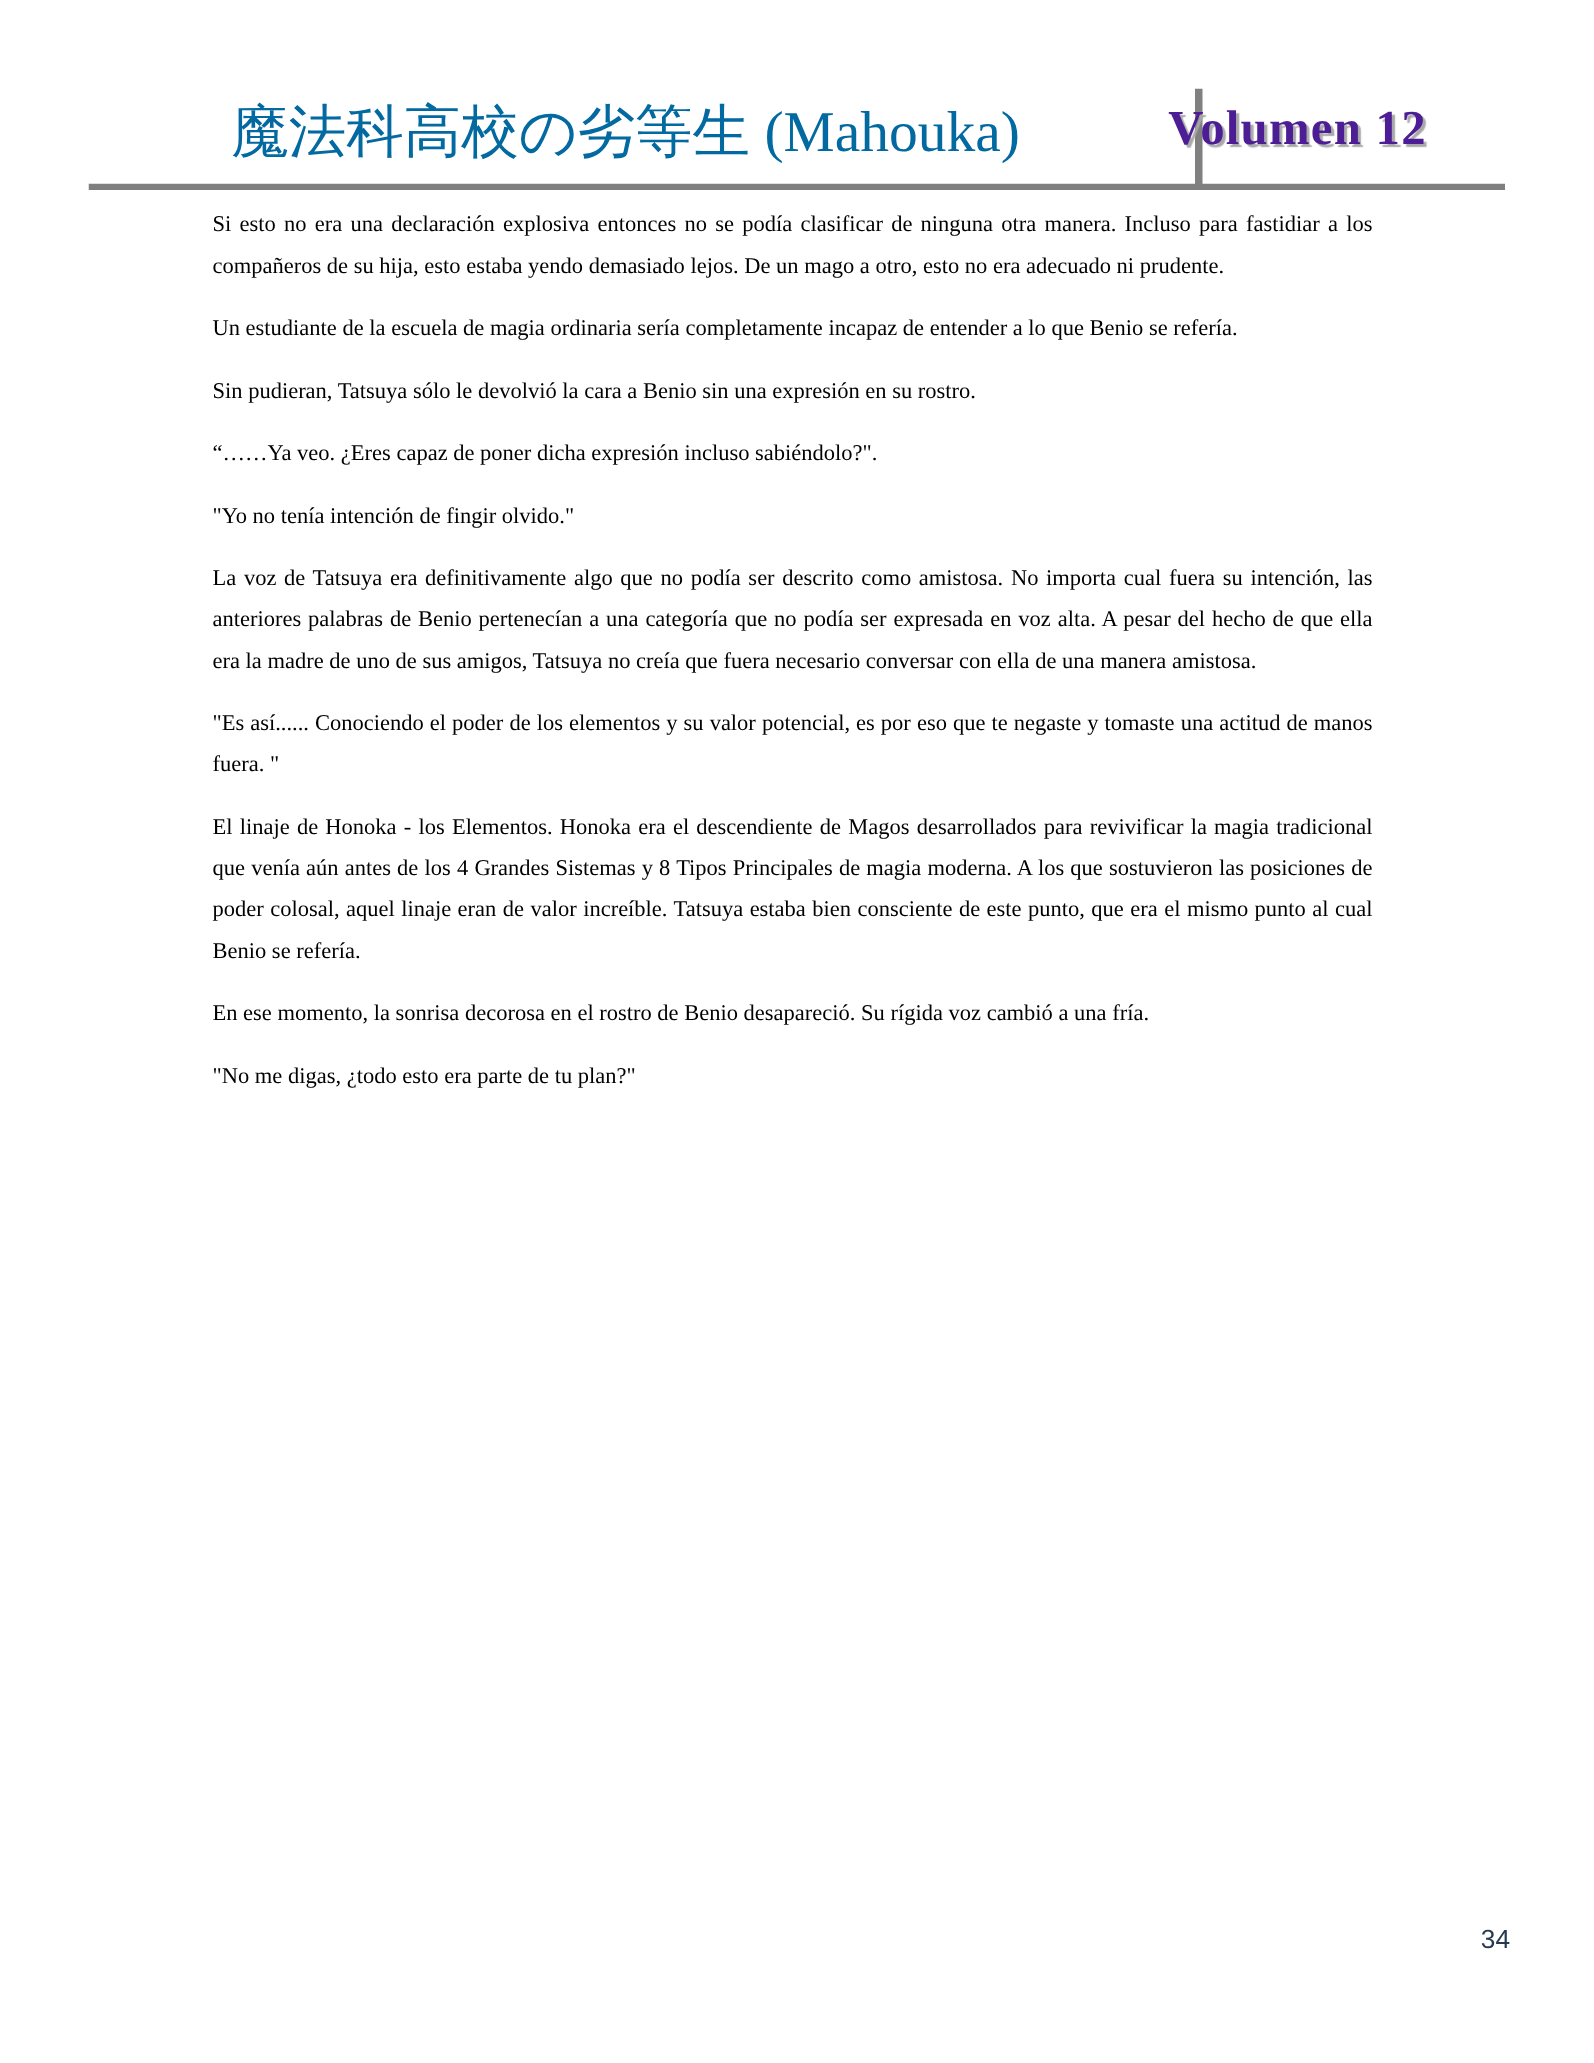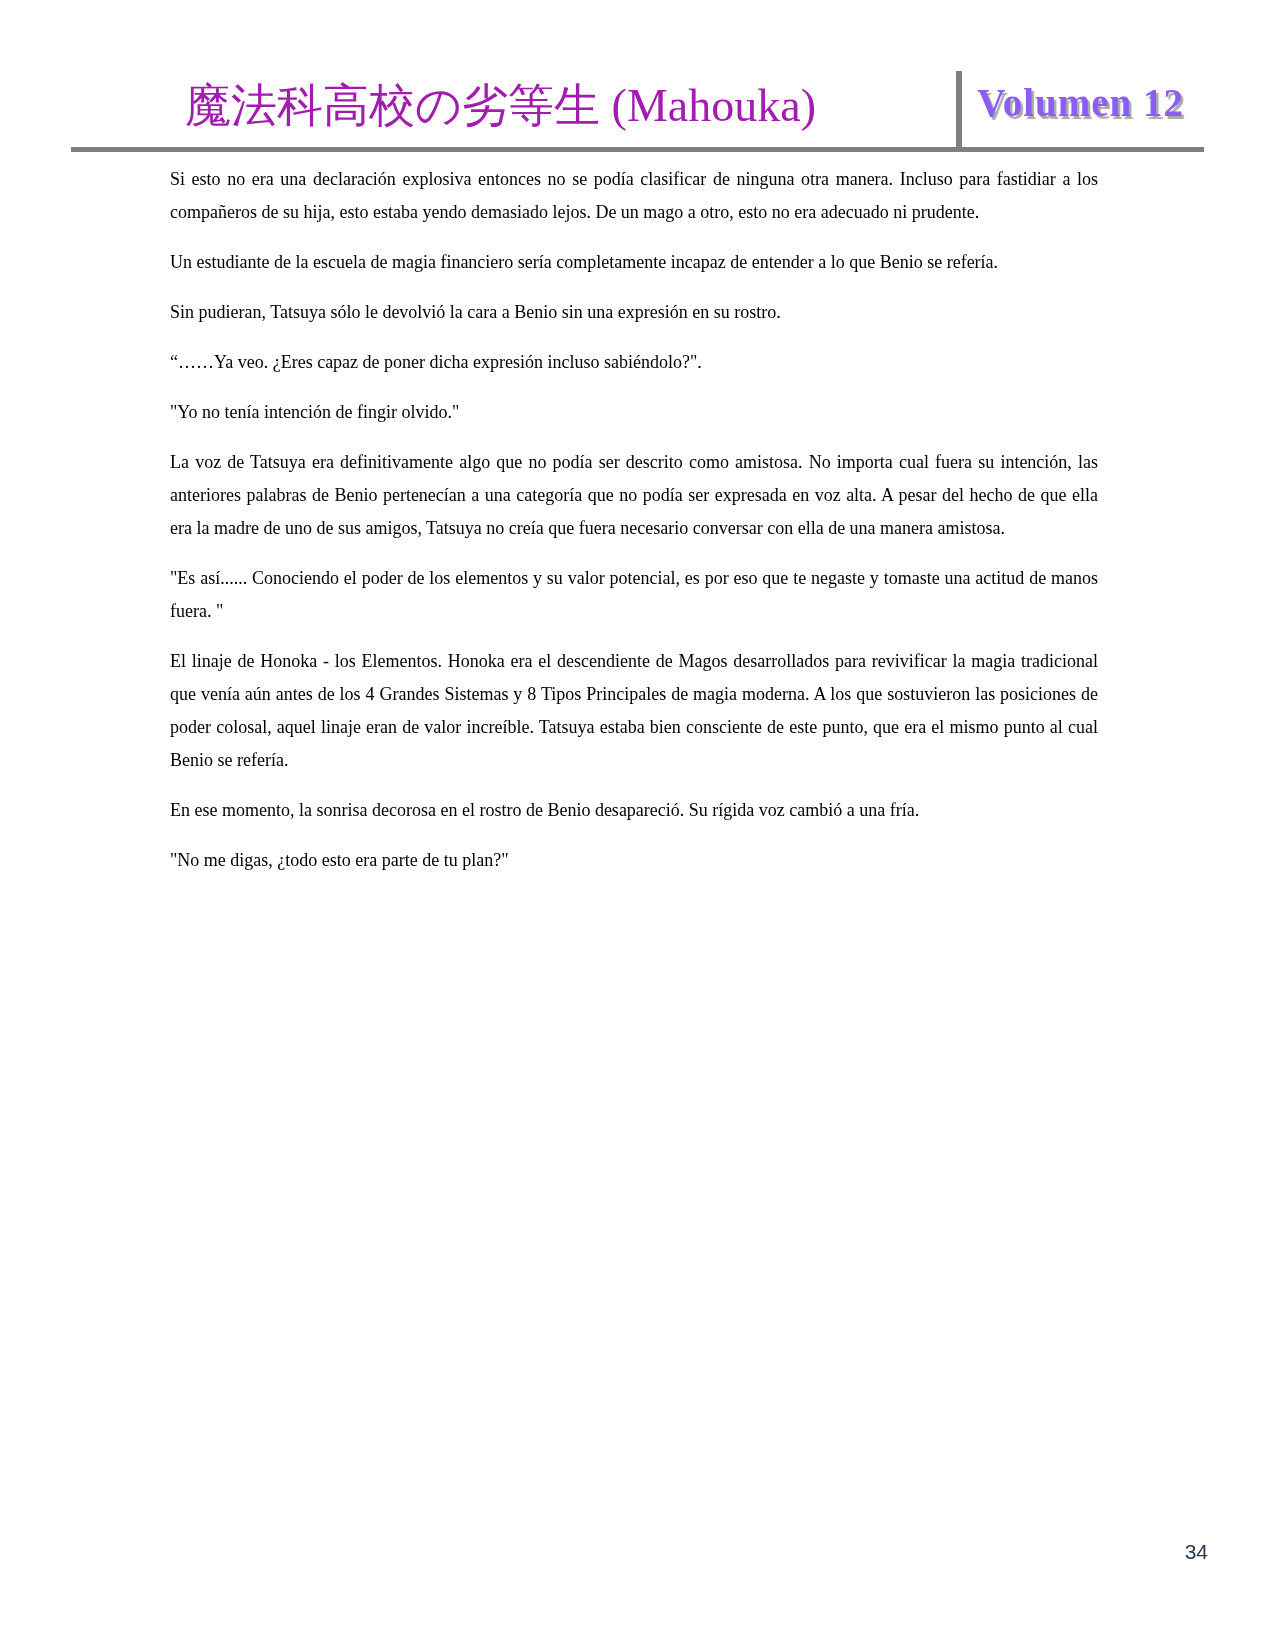--- a/index.html
+++ b/index.html
@@ -11,34 +11,34 @@
     font-family: "Liberation Serif", serif;
     overflow: hidden;
   }
   .doc-title {
     position: absolute;
     left: 185px;
     top: 66px;
     height: 80px;
     line-height: 80px;
     font-size: 46px;
-    color: #a21caf;
+    color: #0369a1;
     white-space: nowrap;
     font-family: "Liberation Serif", serif;
   }
   .volume-label {
     position: absolute;
-    left: 962px;
+    left: 927px;
     top: 80px;
     width: 222px;
-    text-align: right;
+    text-align: center;
     font-size: 39px;
     font-weight: bold;
     letter-spacing: 1px;
-    color: #8b5cf6;
+    color: #4c1d95;
     text-shadow: 2.5px 2.5px 1px #a8a8a8;
     font-family: "Liberation Serif", serif;
     white-space: nowrap;
   }
   .vertical-divider {
     position: absolute;
     left: 956px;
     top: 71px;
     width: 6px;
     height: 77px;
@@ -82,21 +82,21 @@
   <div class="doc-title">魔法科高校の劣等生 (Mahouka)</div>
 
   <div class="vertical-divider"></div>
 
   <div class="volume-label">Volumen 12</div>
 
   <div class="header-rule"></div>
 
   <div class="content">
     <p>Si esto no era una declaración explosiva entonces no se podía clasificar de ninguna otra manera. Incluso para fastidiar a los compañeros de su hija, esto estaba yendo demasiado lejos. De un mago a otro, esto no era adecuado ni prudente.</p>
-    <p>Un estudiante de la escuela de magia financiero sería completamente incapaz de entender a lo que Benio se refería.</p>
+    <p>Un estudiante de la escuela de magia ordinaria sería completamente incapaz de entender a lo que Benio se refería.</p>
     <p>Sin pudieran, Tatsuya sólo le devolvió la cara a Benio sin una expresión en su rostro.</p>
     <p>“……Ya veo. ¿Eres capaz de poner dicha expresión incluso sabiéndolo?".</p>
     <p>"Yo no tenía intención de fingir olvido."</p>
     <p>La voz de Tatsuya era definitivamente algo que no podía ser descrito como amistosa. No importa cual fuera su intención, las anteriores palabras de Benio pertenecían a una categoría que no podía ser expresada en voz alta. A pesar del hecho de que ella era la madre de uno de sus amigos, Tatsuya no creía que fuera necesario conversar con ella de una manera amistosa.</p>
     <p>"Es así...... Conociendo el poder de los elementos y su valor potencial, es por eso que te negaste y tomaste una actitud de manos fuera. "</p>
     <p>El linaje de Honoka - los Elementos. Honoka era el descendiente de Magos desarrollados para revivificar la magia tradicional que venía aún antes de los 4 Grandes Sistemas y 8 Tipos Principales de magia moderna. A los que sostuvieron las posiciones de poder colosal, aquel linaje eran de valor increíble. Tatsuya estaba bien consciente de este punto, que era el mismo punto al cual Benio se refería.</p>
     <p>En ese momento, la sonrisa decorosa en el rostro de Benio desapareció. Su rígida voz cambió a una fría.</p>
     <p>"No me digas, ¿todo esto era parte de tu plan?"</p>
   </div>
 

